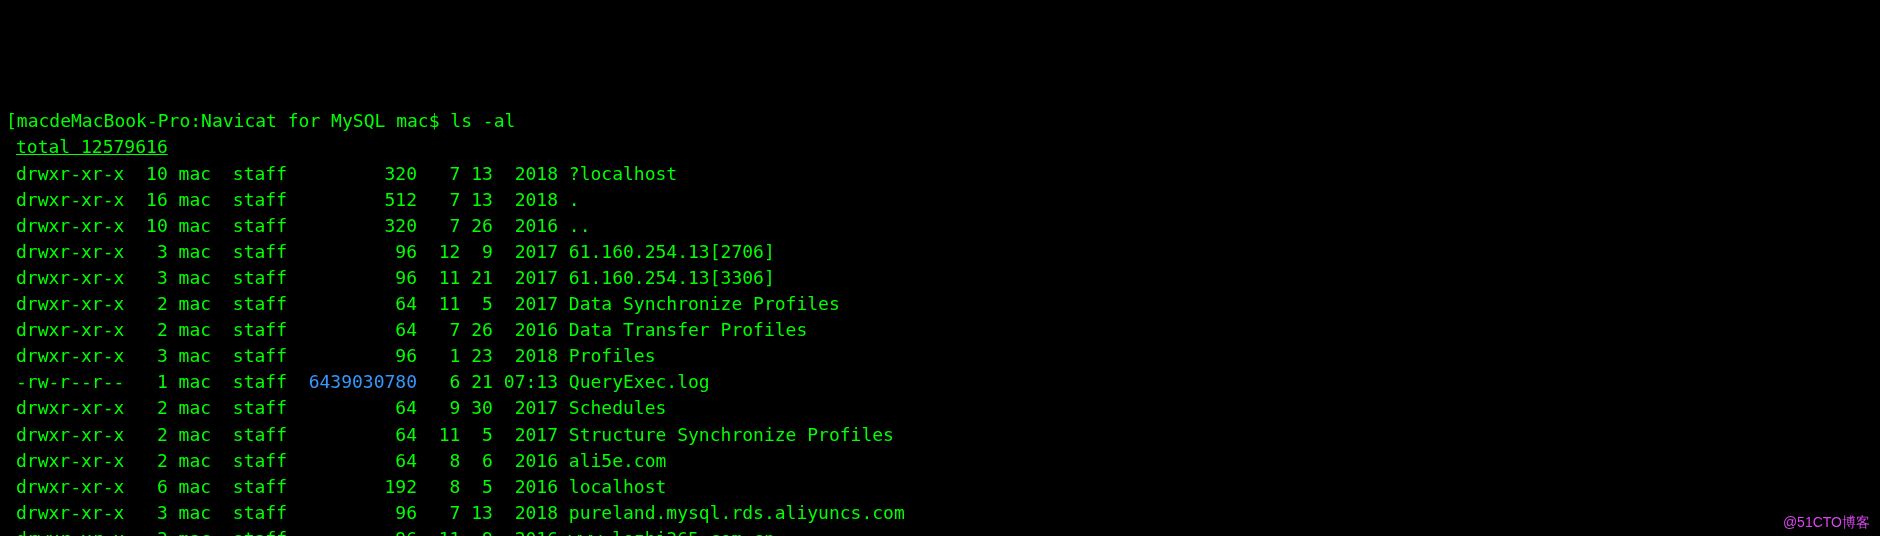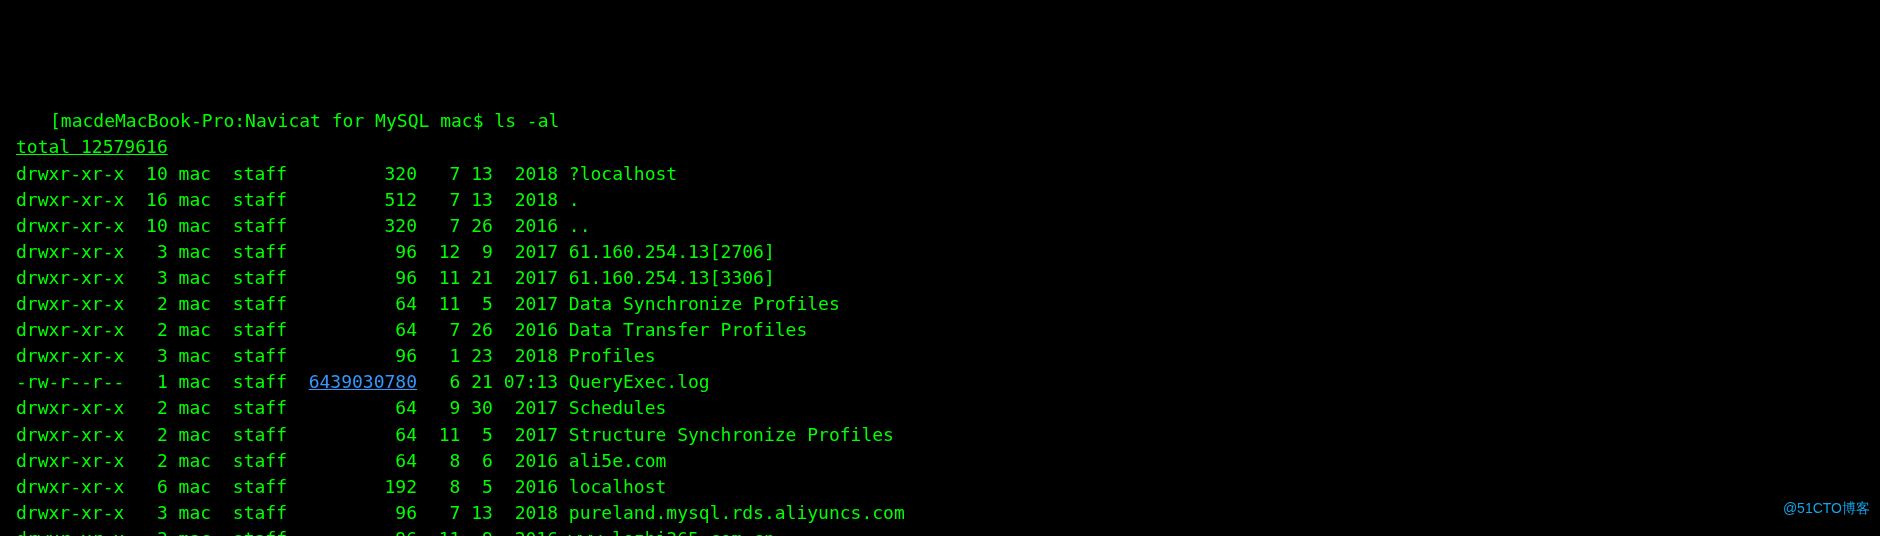--- a/index.html
+++ b/index.html
@@ -15,21 +15,20 @@
       color: #00ff00;
       padding: 4px 6px;
       width: 1880px;
       height: 536px;
       overflow: hidden;
       position: relative;
       white-space: pre;
     }
     .prompt-line {
       color: #00ff00;
-      margin-left: 44px;
     }
     .prompt-host {
       color: #00ff00;
     }
     .prompt-path {
       color: #00ff00;
     }
     .prompt-user {
       color: #00ff00;
     }
@@ -43,27 +42,26 @@
     }
     .listing-row {
       padding-left: 10px;
       color: #00ff00;
     }
     .perms, .links, .owner, .group, .size, .month, .day, .time, .fname {
       display: inline;
     }
     .highlighted {
       color: #3399ff;
-      text-decoration: underline;
     }
     .watermark {
       position: absolute;
-      bottom: 18px;
+      bottom: 4px;
       right: 10px;
-      color: #0ea5e9;
+      color: #d946ef;
       font-size: 14px;
       font-family: sans-serif;
     }
     .row {
       display: block;
     }
   </style>
 </head>
 <body>
 

